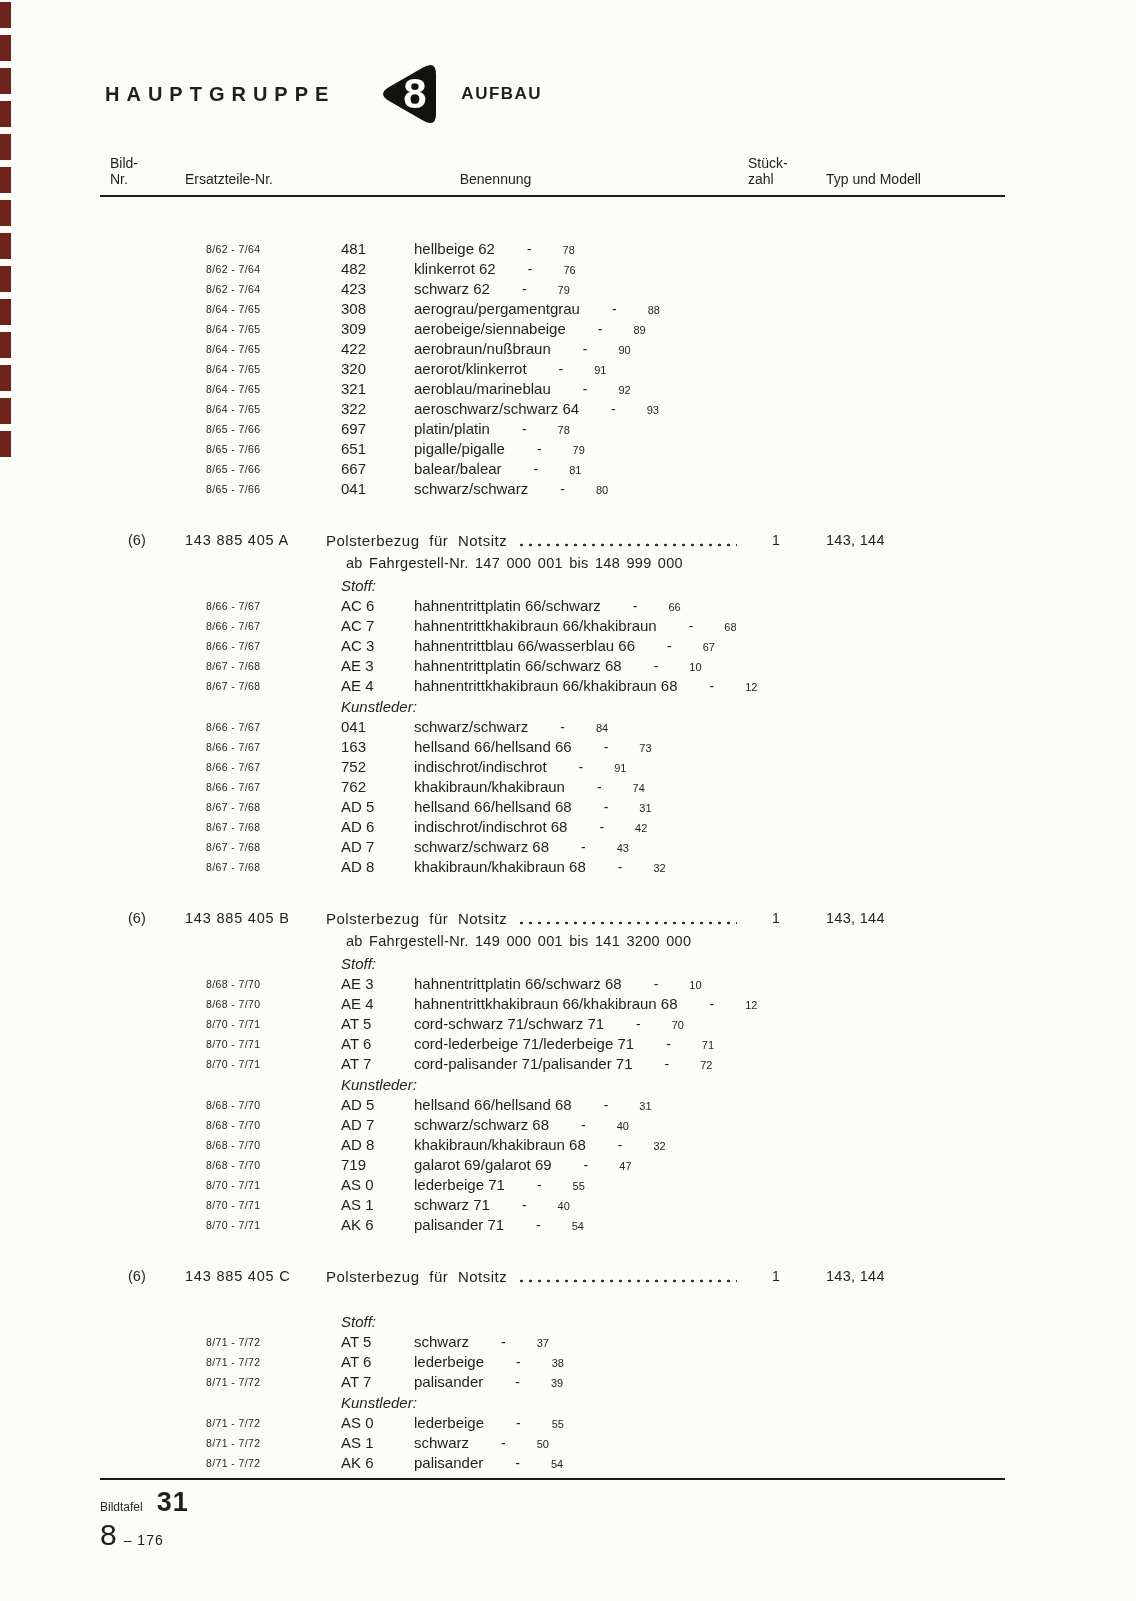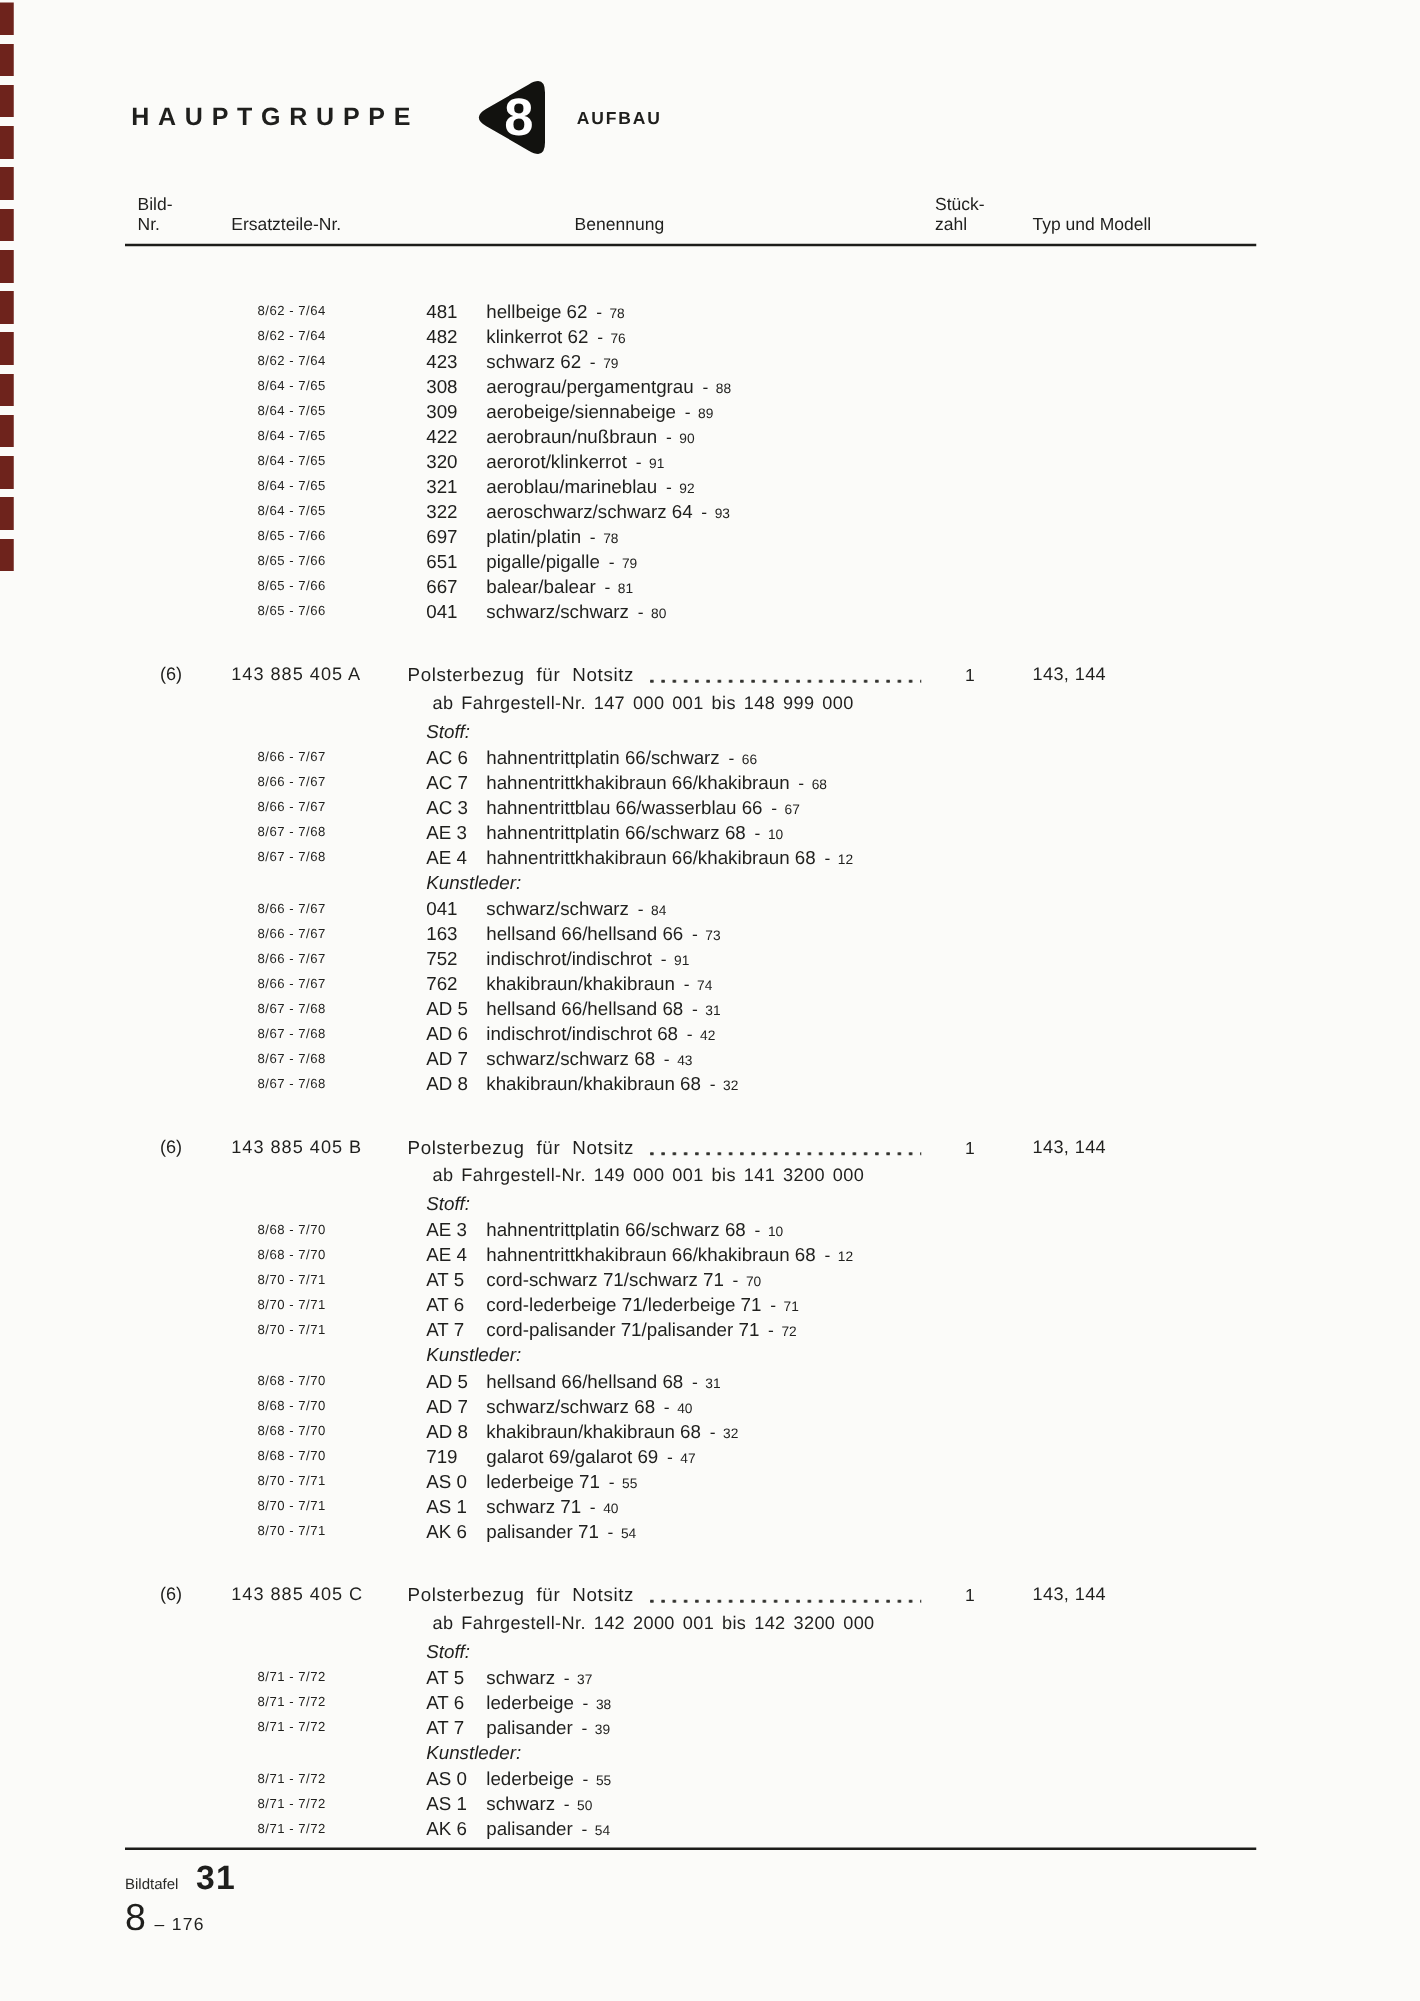--- a/index.html
+++ b/index.html
@@ -11,37 +11,37 @@
     font-family:"Liberation Sans", sans-serif;
   }
   .edge-marks {
     position:absolute; left:0; top:2px; width:11px; height:458px;
     background:repeating-linear-gradient(to bottom, var(--edge) 0 26px, transparent 26px 33px);
   }
   
   .masthead { display:flex; align-items:center; padding:55px 0 0 105px; height:133px; }
   .brand { font-size:20px; font-weight:bold; letter-spacing:7px; }
   .badge { margin-left:40px; width:64px; height:78px; flex:0 0 auto; }
-  .section-title { margin-left:22px; font-size:14px; font-weight:bold; letter-spacing:1.5px; }
+  .section-title { margin-left:22px; font-size:17px; font-weight:bold; letter-spacing:1.5px; }
   
   .cols {
     display:grid; grid-template-columns:85px 141px 419px 55px 1fr;
     align-items:end; padding:10px 131px 0 100px; font-size:14px; line-height:16px;
   }
   .h-bild { padding-left:10px; }
   .h-name { text-align:center; padding-right:80px; }
   .h-qty  { padding-left:3px; }
   .h-model{ padding-left:26px;margin-top:28px; }
   .rule { margin:8px 131px 0 100px; border-bottom:2px solid #1c1c1a; }
   
   .tbody { padding:42px 131px 0 100px; }
   .row { display:grid; grid-template-columns:85px 141px 419px 55px 1fr; height:20px; line-height:20px; }
   .c-name { display:flex; align-items:baseline; min-width:0; }
   .detail .c-part { padding-left:21px; font-size:10.5px; letter-spacing:.4px; }
-  .detail .c-name { padding-left:15px; }
+  .detail .c-name { padding-left:15px;gap:25px; }
   .code { flex:0 0 48px; font-size:15px; }
   .txt  { font-size:15px; white-space:nowrap; }
   .sep  { font-size:14px; margin:0 6px 0 7px; }
   .ref  { font-size:11px; }
   .section { margin-top:30px; }
   .sec-title-row { height:23px; line-height:23px; }
   .bild-no { padding-left:28px; font-size:14.5px; }
   .part-no { font-size:14.5px; letter-spacing:.8px; }
   .sec-title { font-size:15px; white-space:nowrap; letter-spacing:.5px; word-spacing:5px; }
   .leader {
@@ -670,21 +670,20 @@
       <span class="sec-title">Polsterbezug für Notsitz</span>
       <span class="leader"></span>
     </div>
     <div class="c-qty qty">1</div>
     <div class="c-model model">143, 144</div>
   </div>
 
   <div class="row subline-row">
     <div class="c-bild"></div>
     <div class="c-part"></div>
-    <div class="c-name subline">ab Fahrgestell-Nr. 142 2000 001 bis 142 3200 000</div>
     <div class="c-qty"></div>
     <div class="c-model"></div>
   </div>
 
   <div class="row mat-row">
     <div class="c-bild"></div>
     <div class="c-part"></div>
     <div class="c-name mat-label">Stoff:</div>
     <div class="c-qty"></div>
     <div class="c-model"></div>

